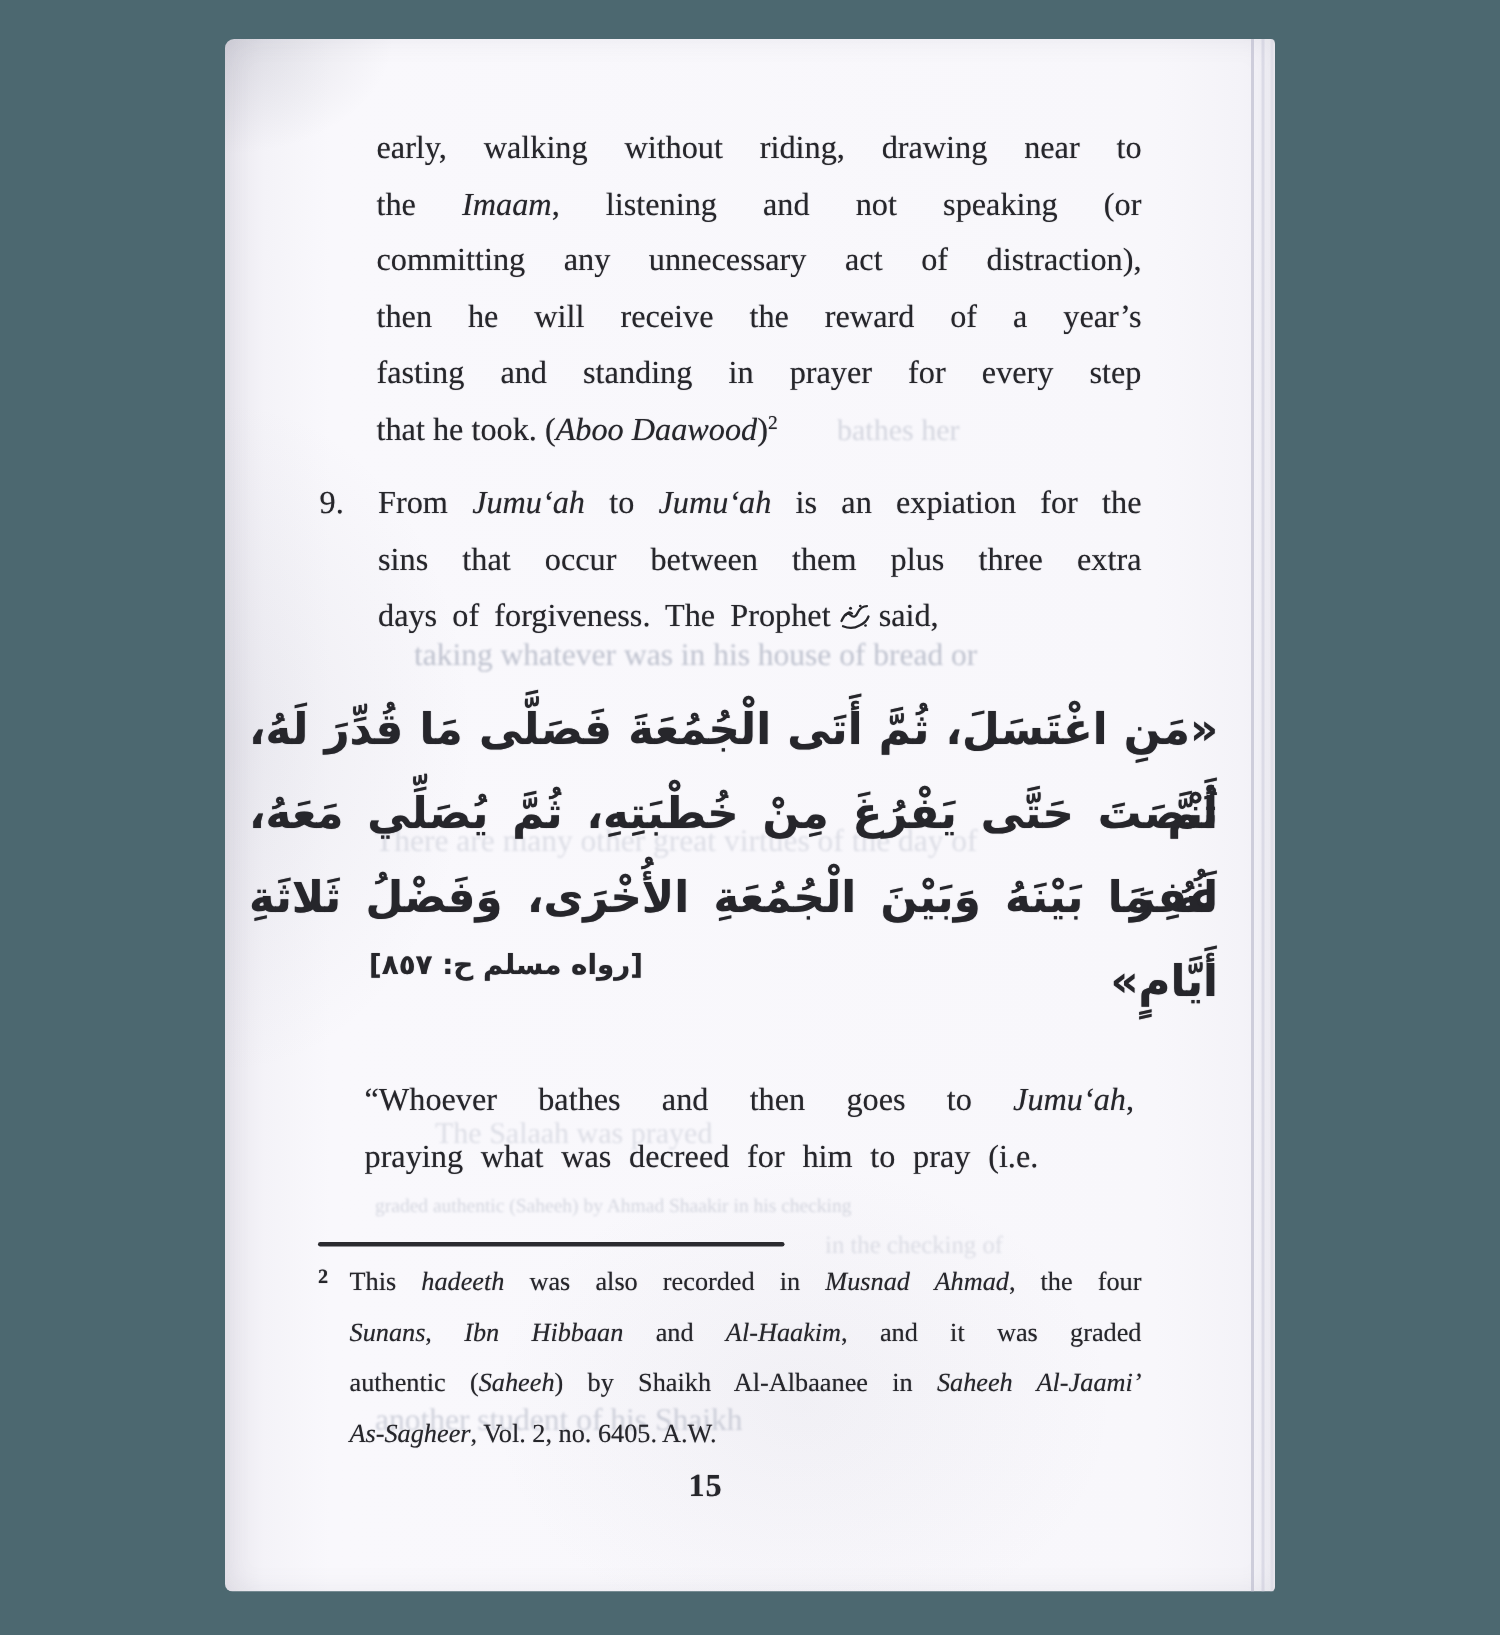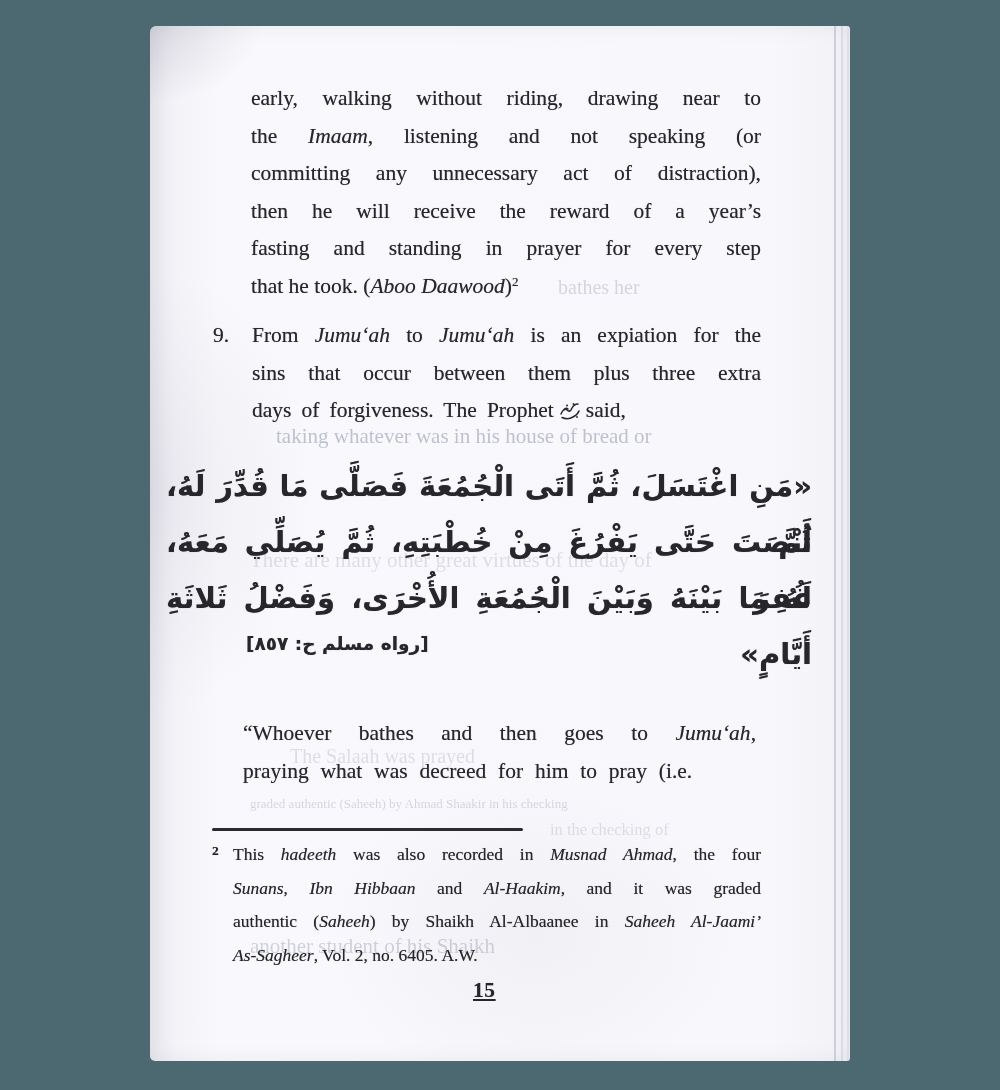--- a/index.html
+++ b/index.html
@@ -151,16 +151,16 @@
 
     <div class="rule" style="left:62px; top:802px; width:311px;"></div>
     <div class="fnmark ink" style="left:62px; top:817px;">2</div>
     <div class="block fn ink" style="left:83px; top:812px; width:528px;">
       <div class="ln"><span>This </span><span class="it">hadeeth</span><span> was also recorded in </span><span class="it">Musnad Ahmad</span><span>, the four</span></div>
       <div class="ln"><span class="it">Sunans</span><span>, </span><span class="it">Ibn Hibbaan</span><span> and </span><span class="it">Al-Haakim</span><span>, and it was graded</span></div>
       <div class="ln"><span>authentic (</span><span class="it">Saheeh</span><span>) by Shaikh Al-Albaanee in </span><span class="it">Saheeh Al-Jaami’</span></div>
       <div class="ln nj"><span class="it">As-Sagheer</span><span>, Vol. 2, no. 6405. A.W.</span></div>
     </div>
 
-    <div class="pagenum ink" style="left:323px; top:952px;text-decoration:underline;">15</div>
+    <div class="pagenum ink" style="left:309px; top:952px;">15</div>
 
   </div>
 </div>
 
 </body></html>

